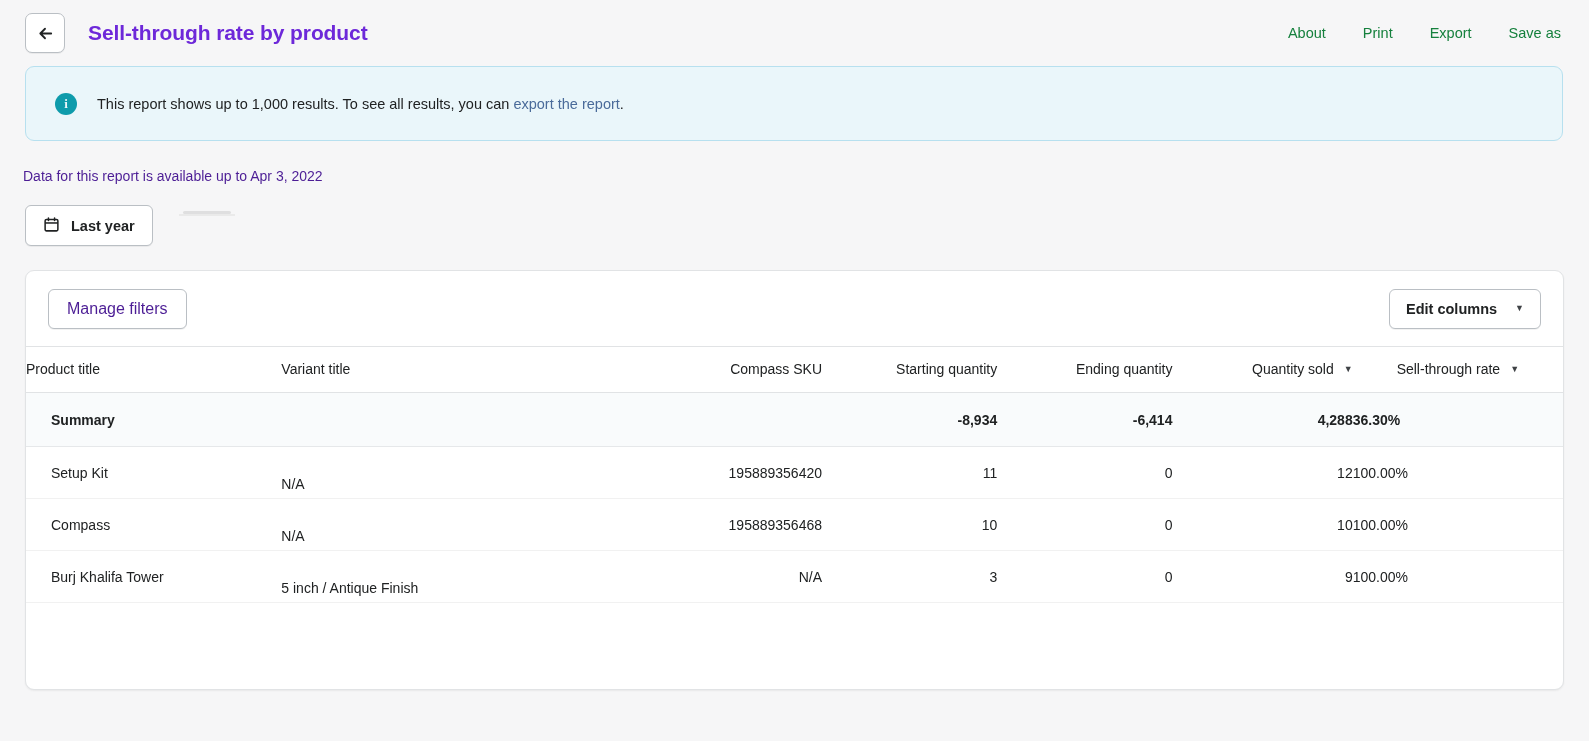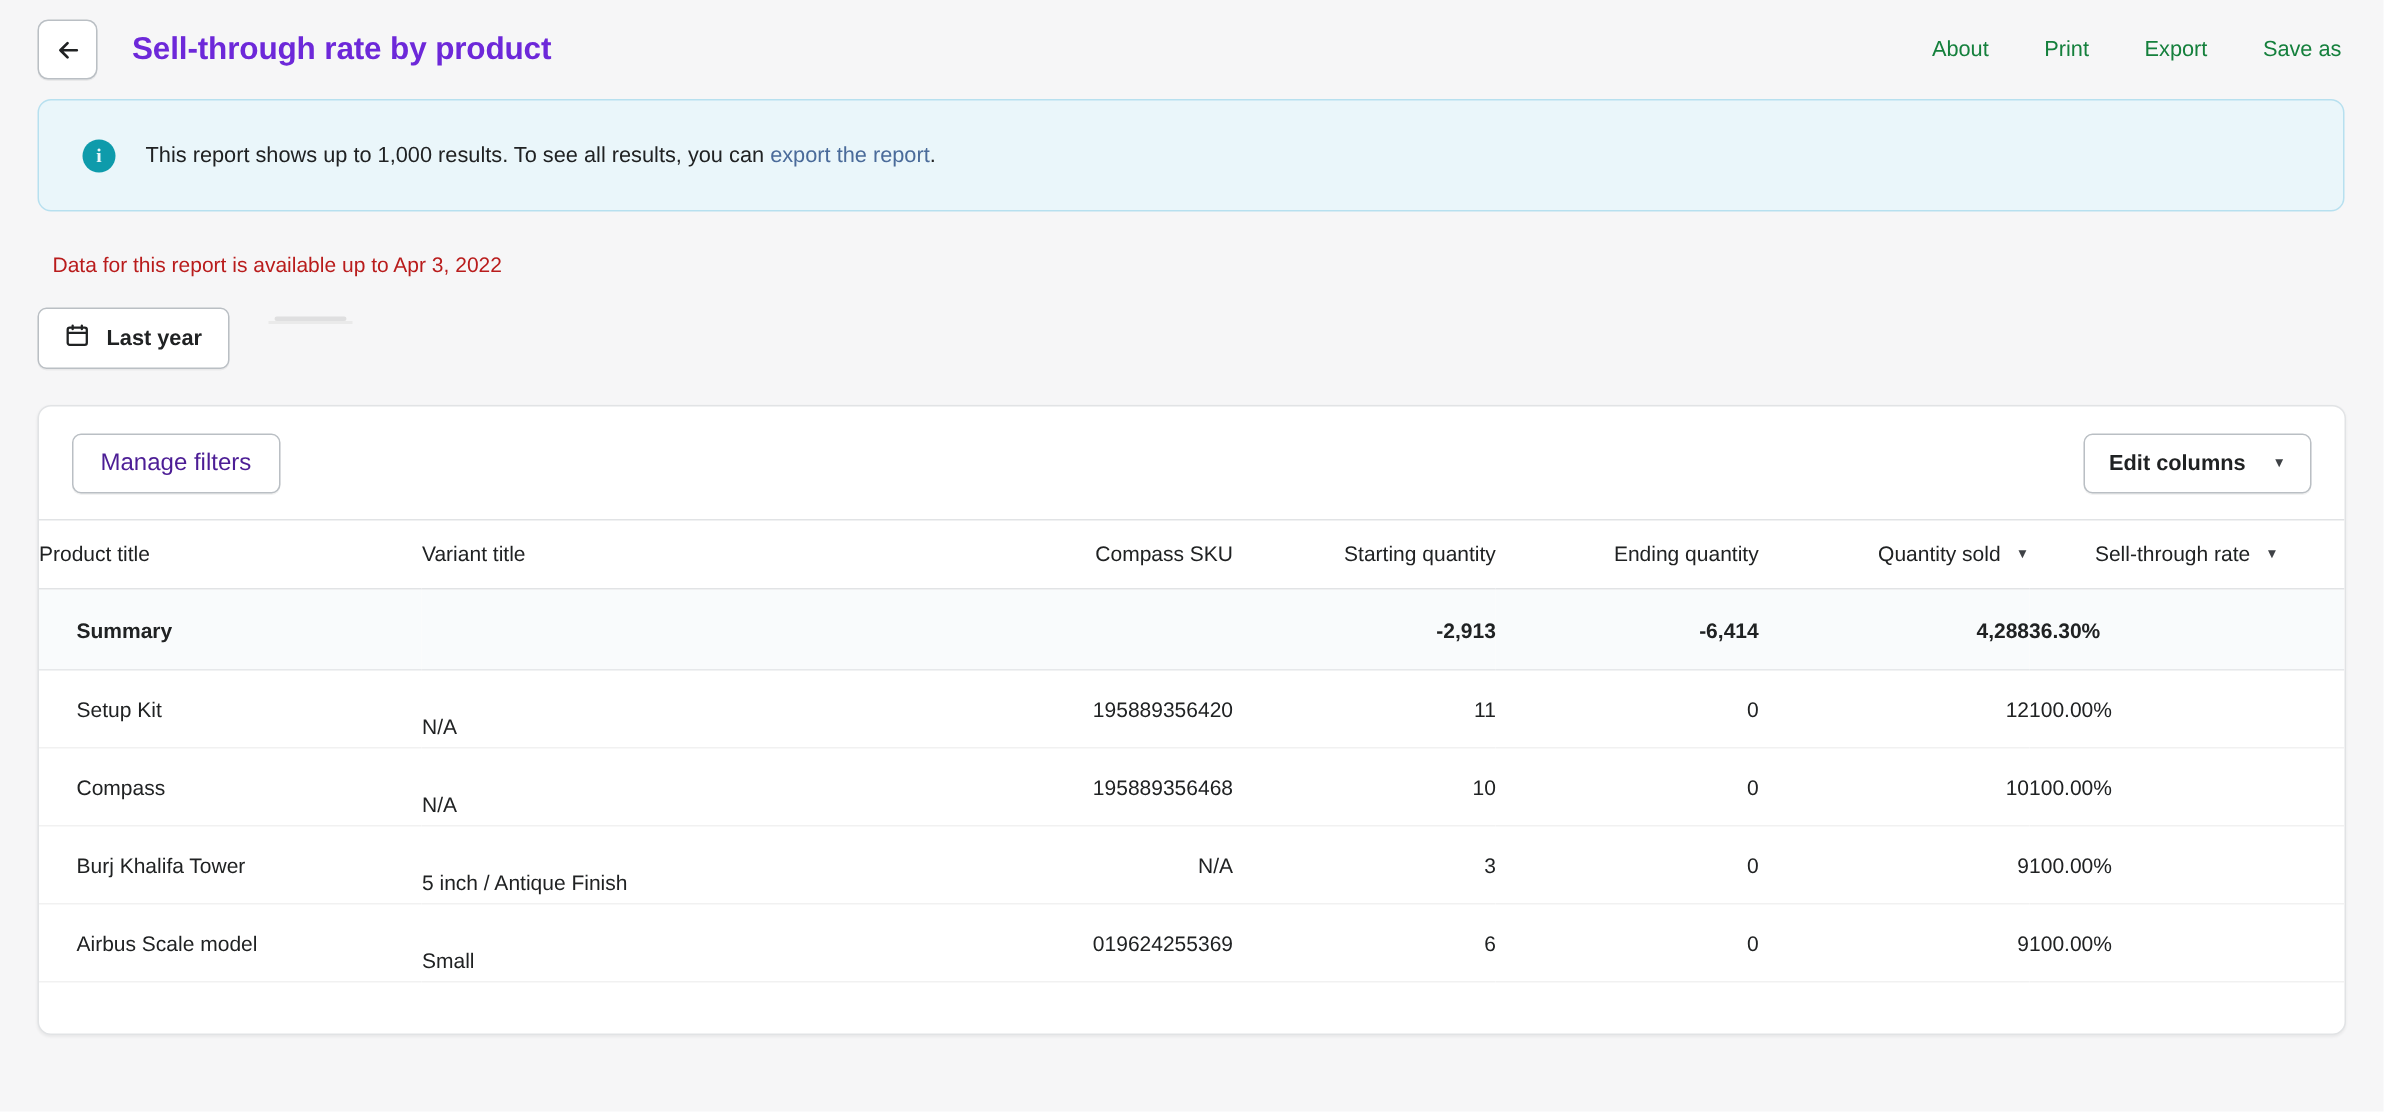--- a/index.html
+++ b/index.html
@@ -103,22 +103,22 @@
     line-height: 20px;
   }
   .banner-link {
     color: #4a6b9a;
     cursor: pointer;
   }
 
   
   .avail-text {
     font-size: 14px;
-    color: #b91c1c;
-    padding: 0 35px;
+    color: #4c1d95;
+    padding: 0 23px;
     margin-top: 27px;
   }
 
   .datefilter-row {
     padding: 0 25px;
     margin-top: 21px;
     position: relative;
   }
 
   
@@ -357,21 +357,21 @@
           </span>
         </th>
       </tr>
     </thead>
 
     <tbody>
       <tr class="summary-row">
         <td class="col-product">Summary</td>
         <td class="col-variant"></td>
         <td class="col-sku"></td>
-        <td class="col-start">-2,913</td>
+        <td class="col-start">-8,934</td>
         <td class="col-end">-6,414</td>
         <td class="col-sold">4,288</td>
         <td class="col-rate">36.30%</td>
       </tr>
 
       <tr class="data-row">
         <td class="col-product">Setup Kit</td>
         <td class="col-variant">
           <span class="variant-text">N/A</span>
         </td>
@@ -405,28 +405,15 @@
         </td>
         <td class="col-sku">
           <span class="sku-text">N/A</span>
         </td>
         <td class="col-start">3</td>
         <td class="col-end">0</td>
         <td class="col-sold">9</td>
         <td class="col-rate">100.00%</td>
       </tr>
 
-      <tr class="data-row">
-        <td class="col-product">Airbus Scale model</td>
-        <td class="col-variant">
-          <span class="variant-text">Small</span>
-        </td>
-        <td class="col-sku">
-          <span class="sku-text">019624255369</span>
-        </td>
-        <td class="col-start">6</td>
-        <td class="col-end">0</td>
-        <td class="col-sold">9</td>
-        <td class="col-rate">100.00%</td>
-      </tr>
     </tbody>
   </table>
 </div>
 
 </body></html>

